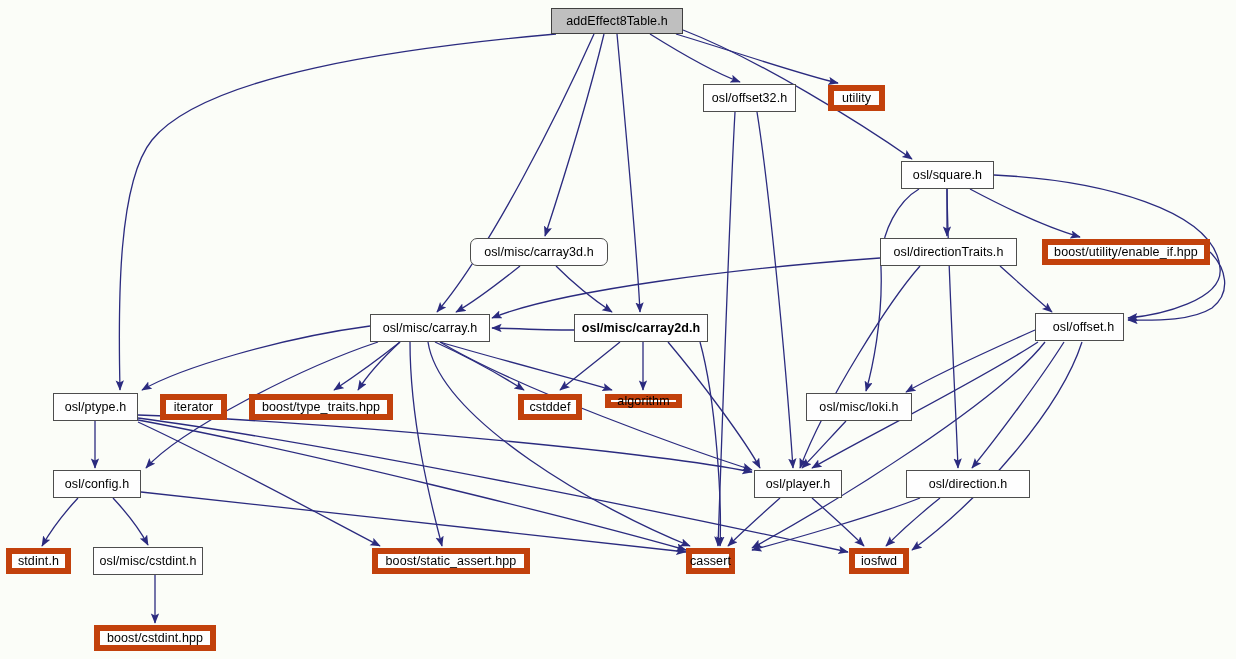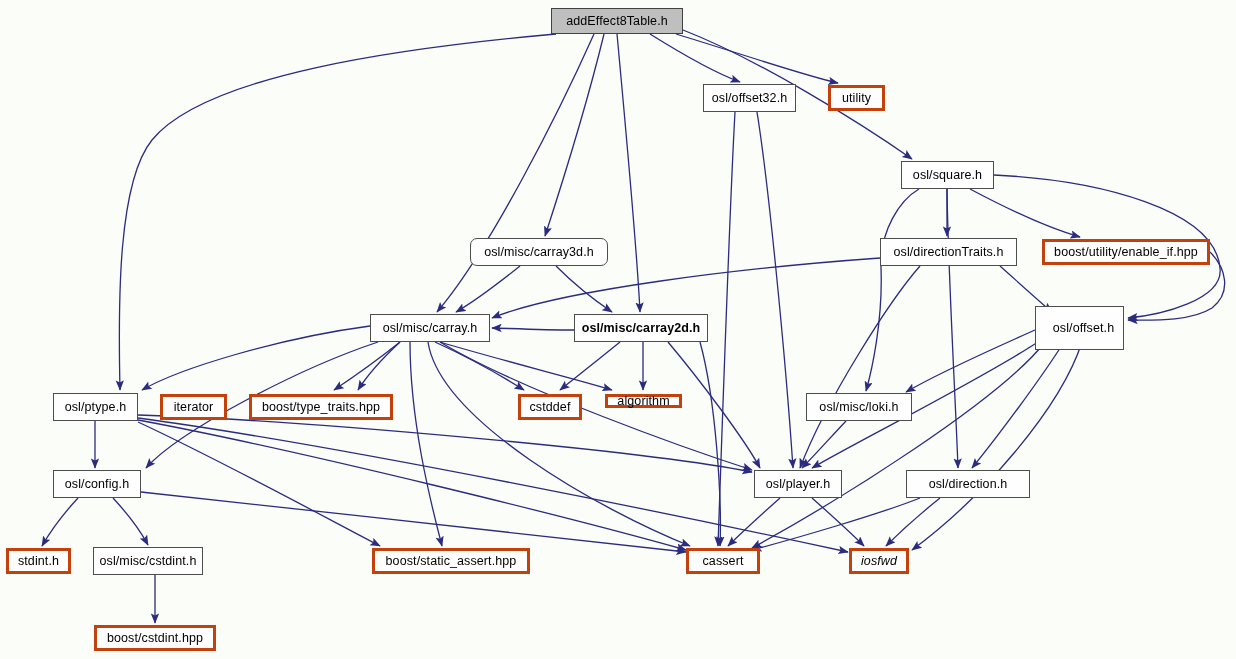--- a/index.html
+++ b/index.html
@@ -7,21 +7,21 @@
           font-family:"Liberation Sans",sans-serif;}
   svg.edges{position:absolute;left:0;top:0;width:1236px;height:659px;pointer-events:none;}
   .node{position:absolute;box-sizing:border-box;display:flex;align-items:center;
         justify-content:center;white-space:nowrap;}
   .node .lbl{font-size:12.5px;line-height:1;letter-spacing:0.1px;}
   
   .n-root{background:#bfbfbf;border:1px solid #404040;color:#000;}
   
   .n-doc{background:#fefefe;border:1px solid #4d4d4d;color:#000;}
   
-  .n-ext{background:#fefefe;border:3px solid #c2410c;color:#000;}
+  .n-ext{background:#fefefe;border:6px solid #c2410c;color:#000;}
 </style>
 </head>
 <body>
 
 <div id="canvas">
   <svg class="edges" viewBox="0 0 1236 659" xmlns="http://www.w3.org/2000/svg">
     <defs>
       <marker id="ah" markerWidth="9" markerHeight="9" refX="7.4" refY="3.2" orient="auto" markerUnits="strokeWidth">
         <path d="M0,0 L8,3.2 L0,6.4 L1.6,3.2 z" fill="#2b2b7f"></path>
       </marker>
@@ -103,21 +103,21 @@
       </div>
       <div class="node n-ext" style="left: 1042px; top: 239px; width: 168px; height: 26px;">
         <span class="lbl">boost/utility/enable_if.hpp</span>
       </div>
       <div class="node n-doc" style="left: 370px; top: 314px; width: 120px; height: 28px;">
         <span class="lbl">osl/misc/carray.h</span>
       </div>
       <div class="node n-doc" style="left: 574px; top: 314px; width: 134px; height: 28px; font-weight: bold;">
         <span class="lbl">osl/misc/carray2d.h</span>
       </div>
-      <div class="node n-doc" style="left: 1035px; top: 306px; width: 89px; height: 44px; padding-left: 8px;">
+      <div class="node n-doc" style="left: 1035px; top: 313px; width: 89px; height: 28px; padding-left: 8px;">
         <span class="lbl">osl/offset.h</span>
       </div>
       <div class="node n-doc" style="left: 53px; top: 393px; width: 85px; height: 28px;">
         <span class="lbl">osl/ptype.h</span>
       </div>
       <div class="node n-ext" style="left: 160px; top: 394px; width: 67px; height: 26px;">
         <span class="lbl">iterator</span>
       </div>
       <div class="node n-ext" style="left: 249px; top: 394px; width: 144px; height: 26px;">
         <span class="lbl">boost/type_traits.hpp</span>
@@ -142,23 +142,23 @@
       </div>
       <div class="node n-ext" style="left: 6px; top: 548px; width: 65px; height: 26px;">
         <span class="lbl">stdint.h</span>
       </div>
       <div class="node n-doc" style="left: 93px; top: 547px; width: 110px; height: 28px;">
         <span class="lbl">osl/misc/cstdint.h</span>
       </div>
       <div class="node n-ext" style="left: 372px; top: 548px; width: 158px; height: 26px;">
         <span class="lbl">boost/static_assert.hpp</span>
       </div>
-      <div class="node n-ext" style="left: 686px; top: 548px; width: 74px; height: 26px;">
+      <div class="node n-ext" style="left: 686px; top: 548px; width: 49px; height: 26px;">
         <span class="lbl">cassert</span>
       </div>
-      <div class="node n-ext" style="left: 849px; top: 548px; width: 60px; height: 26px; font-style: italic;">
+      <div class="node n-ext" style="left: 849px; top: 548px; width: 60px; height: 26px;">
         <span class="lbl">iosfwd</span>
       </div>
       <div class="node n-ext" style="left: 94px; top: 625px; width: 122px; height: 26px;">
         <span class="lbl">boost/cstdint.hpp</span>
       </div>
     </div>
 </div>
 
 </body></html>

